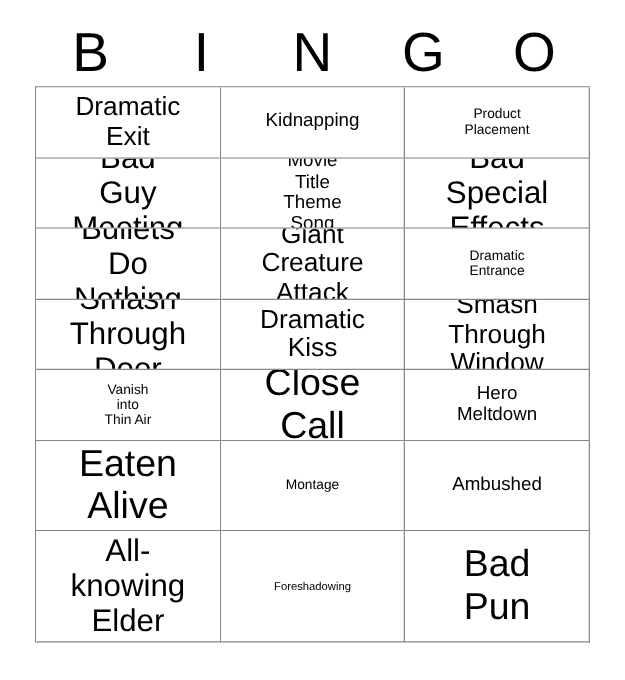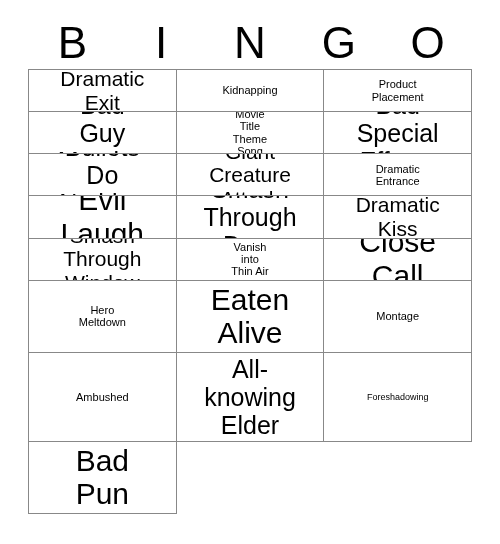--- a/index.html
+++ b/index.html
@@ -75,21 +75,21 @@
   .cell-text {
     display: block;
     width: 100%;
     line-height: 1.12;
     color: #000000;
     white-space: pre-line;
   }
 
   
   .fs-xs   { font-size: 9px;  }
-  .fs-md   { font-size: 11px; }
+  .fs-md   { font-size: 15px; }
   .fs-lg   { font-size: 11px; }
   .fs-xl   { font-size: 21px; }
   .fs-xxl  { font-size: 25px; }
   .fs-huge { font-size: 30px; }
 </style>
 </head>
 <body>
 
 <div id="bingo-card">
 
@@ -137,24 +137,20 @@
       <div class="bingo-cell">
         <span class="cell-text fs-xl">Giant
 Creature
 Attack</span>
       </div>
       <div class="bingo-cell">
         <span class="cell-text fs-lg">Dramatic
 Entrance</span>
       </div>
       <div class="bingo-cell">
-        <span class="cell-text fs-huge">Evil
-Laugh</span>
-      </div>
-      <div class="bingo-cell">
         <span class="cell-text fs-xxl">Smash
 Through
 Door</span>
       </div>
       <div class="bingo-cell">
         <span class="cell-text fs-xl">Dramatic
 Kiss</span>
       </div>
       <div class="bingo-cell">
         <span class="cell-text fs-xl">Smash

